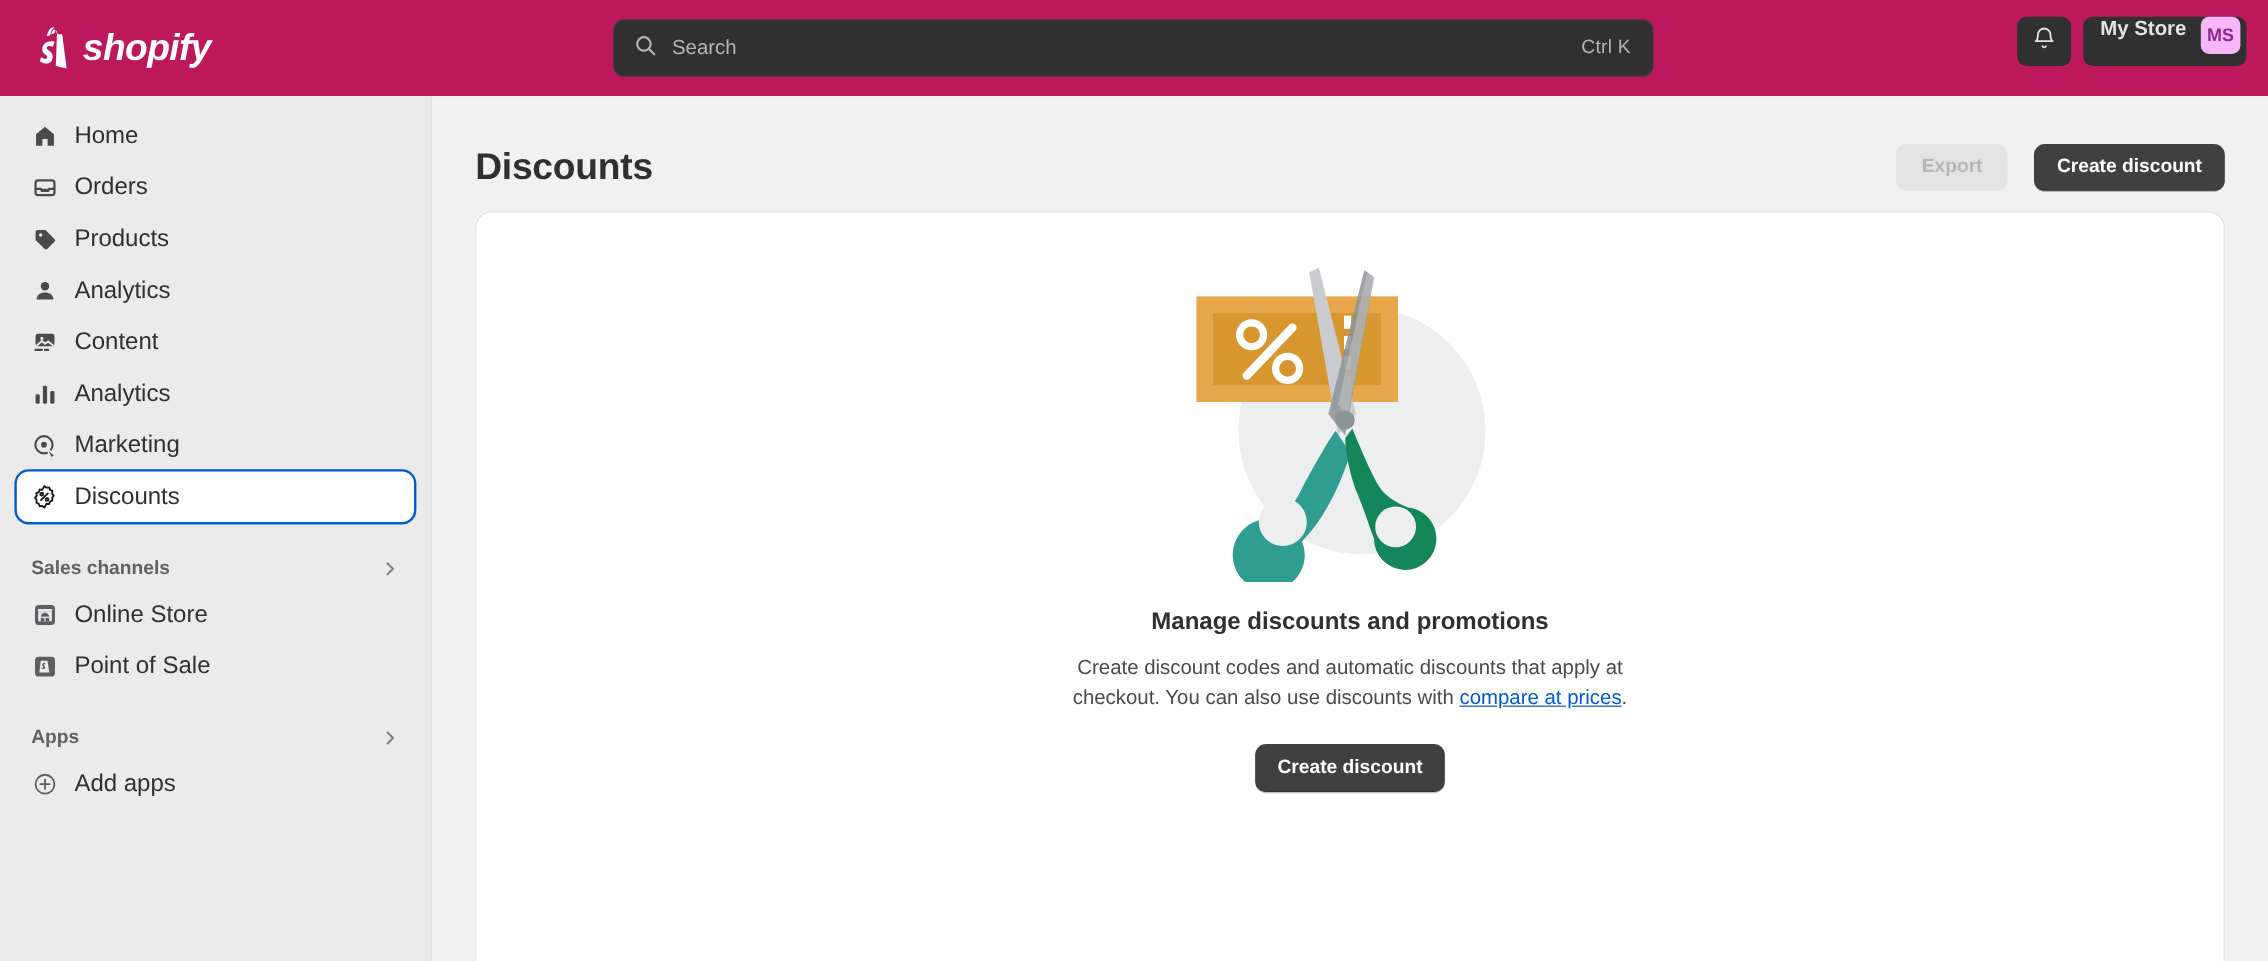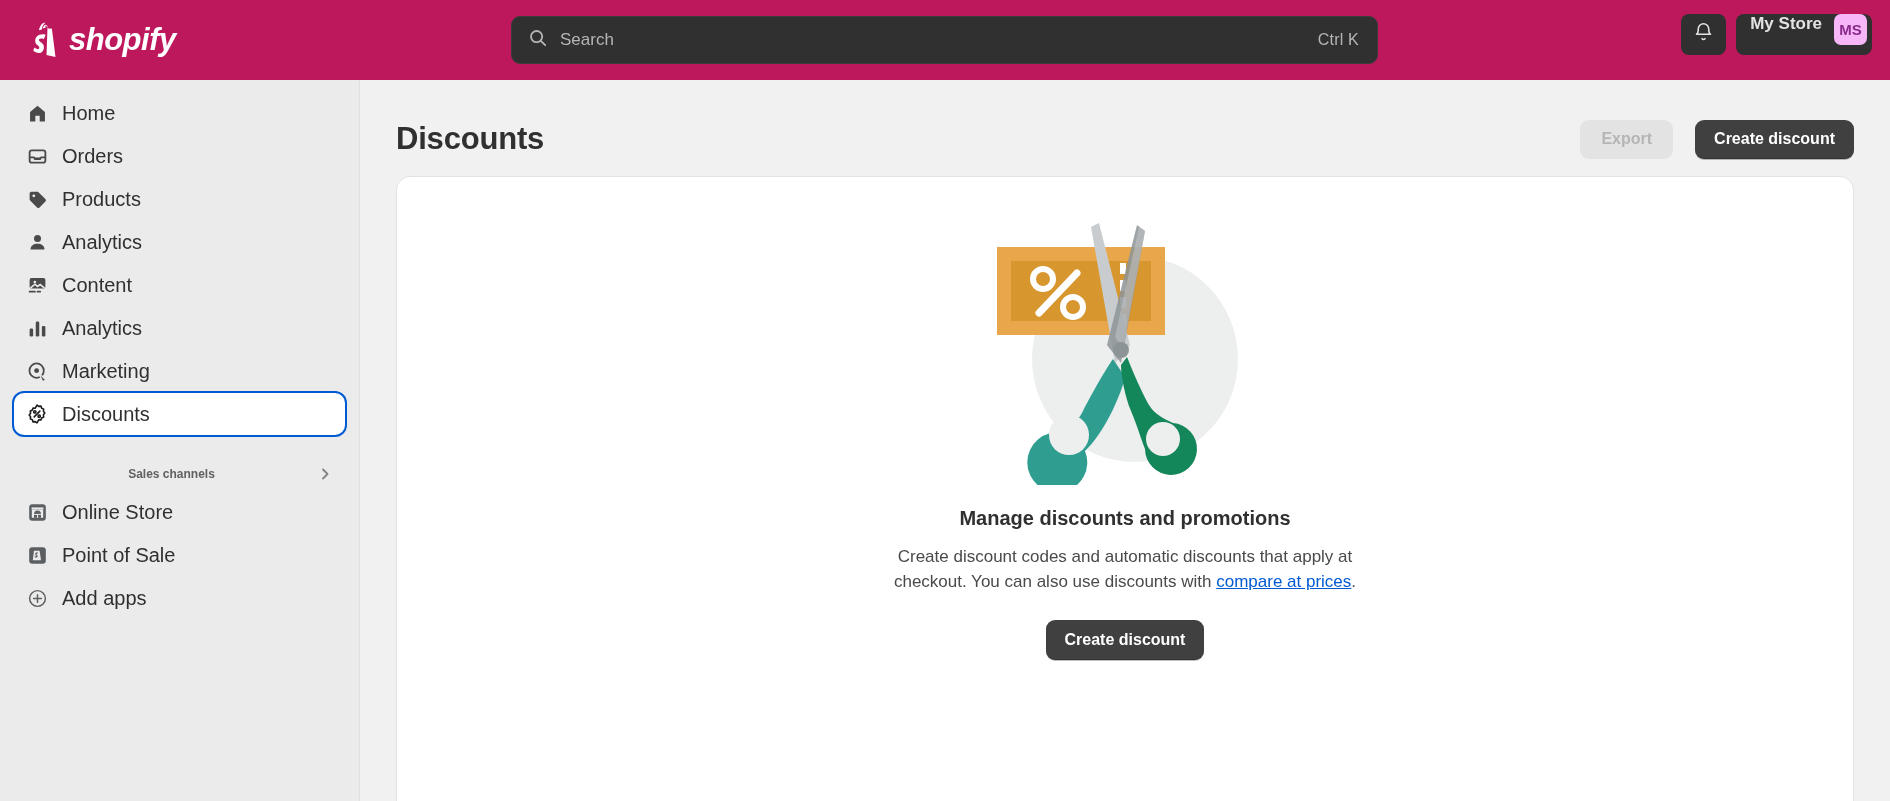--- a/index.html
+++ b/index.html
@@ -114,23 +114,22 @@
     font-weight: normal;
   }
   .nav-section {
     margin-top: 22px;
     height: 34px;
     display: flex; align-items: center;
     padding: 0 12px;
     cursor: pointer;
   }
   .nav-section .sec-label {
-    font-size: 12px; font-weight: bold; color: #616161;
+    font-size: 16px; font-weight: bold; color: #616161;
     flex: 1 1 auto;
-    text-align: center;
   }
   .nav-section .chev { width: 16px; height: 16px; opacity: .75; }
 
   
   .main {
     position: absolute; top: 80px; left: 360px;
     width: 1530px; height: 721px;
     background: #F1F1F1;
     overflow: hidden;
   }
@@ -357,20 +356,28 @@
     <span class="ico">
       <svg width="21" height="21" viewBox="0 0 24 24" fill="#5C5F62">
         <rect x="2.5" y="2.5" width="19" height="19" rx="3.5"></rect>
         <path d="M8 6.5h6.4l1.6 11H6.6z" fill="#EBEBEB"></path>
         <path d="M11.6 8.3c-1.5 0-2.3 1-2.3 2.1 0 1.3 1.3 1.4 1.3 2.2 0 .2-.2.5-.5.5-.5 0-1.1-.5-1.1-.5l-.3 1s.6.7 1.7.7c1 0 1.7-.7 1.7-1.8 0-1.4-1.6-1.6-1.6-2.2 0-.1 0-.4.5-.4s.9.2.9.2l.5-1.3s-.3-.5-.8-.5z" fill="#5C5F62"></path>
       </svg>
     </span>
     <span>Point of Sale</span>
   </div>
 
+  <div class="nav-section">
+    <span class="sec-label">Apps</span>
+    <span class="chev">
+      <svg width="16" height="16" viewBox="0 0 16 16" fill="none" stroke="#616161" stroke-width="1.8" stroke-linecap="round" stroke-linejoin="round">
+          <path d="M6 3.5 10.5 8 6 12.5"></path>
+        </svg>
+    </span>
+  </div>
 
   <div class="nav-item">
     <span class="ico">
       <svg width="21" height="21" viewBox="0 0 24 24" fill="none" stroke="#5C5F62" stroke-width="1.7" stroke-linecap="round">
         <circle cx="12" cy="12" r="9"></circle>
         <line x1="12" y1="7.6" x2="12" y2="16.4"></line>
         <line x1="7.6" y1="12" x2="16.4" y2="12"></line>
       </svg>
     </span>
     <span>Add apps</span>

